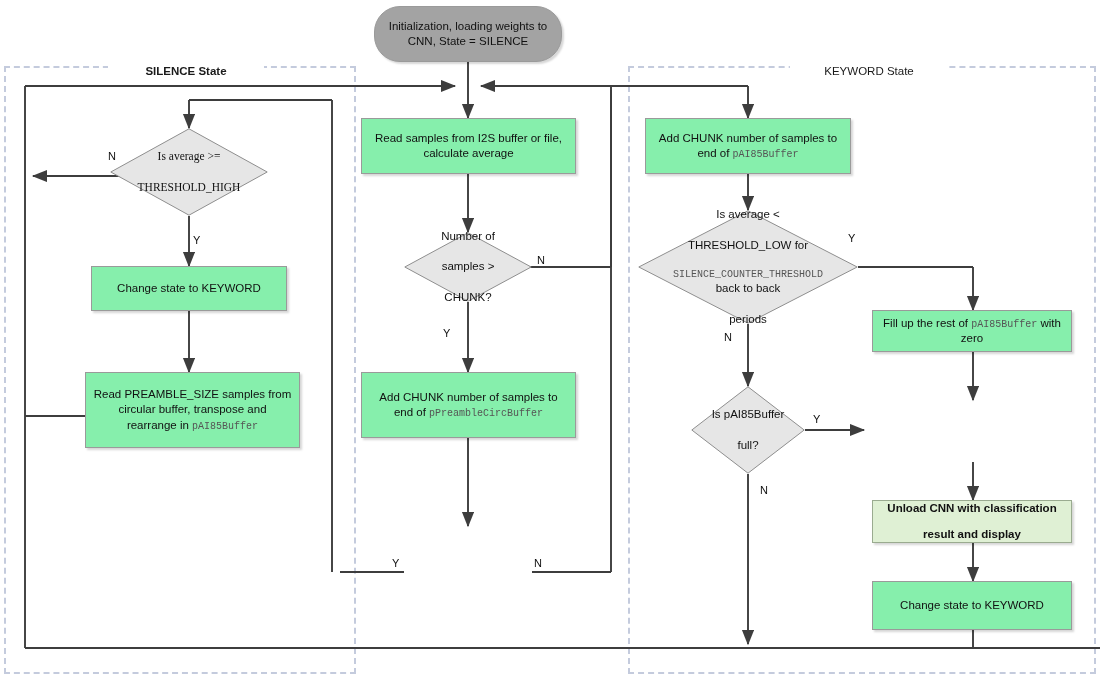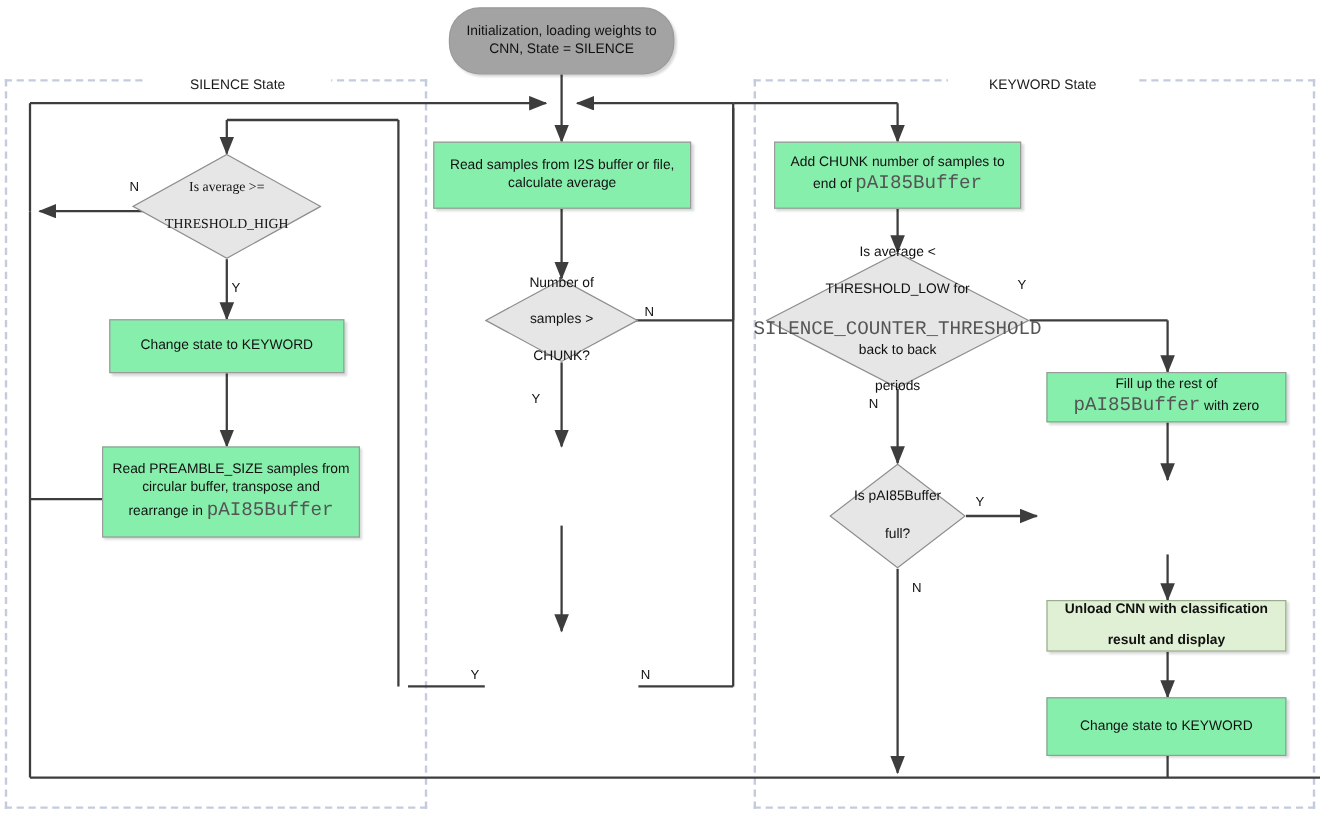--- a/index.html
+++ b/index.html
@@ -24,32 +24,32 @@
 
   
   .dia{position:absolute;}
   .dia .shape{position:absolute;left:0;top:0;width:100%;height:100%;}
   .dia .shape polygon{fill:#e6e6e6;stroke:#8e8e8e;stroke-width:1;}
   .dia .lbl{position:absolute;left:0;top:0;width:100%;height:100%;
             display:flex;align-items:center;justify-content:center;text-align:center;
             font-size:11.5px;color:#111;line-height:1.32;}
   .dia .lbl span{display:block;padding:0 6px;}
 
-  .mono{font-family:"Liberation Mono","DejaVu Sans Mono",monospace;font-size:16px;color:#555;}
+  .mono{font-family:"Liberation Mono","DejaVu Sans Mono",monospace;font-size:10px;color:#555;}
 
   
   .elabel{position:absolute;font-size:11px;color:#111;}
 </style>
 </head>
 <body>
 
 <div id="stage">
 
   <div class="lane" style="left:4px;top:66px;width:352px;height:608px;"></div>
-  <div class="lane-title" style="left:120px;top:65px;width:144px;">SILENCE State</div>
+  <div class="lane-title" style="left:108px;top:65px;width:144px;font-weight:bold;">SILENCE State</div>
 
   <div class="lane" style="left:628px;top:66px;width:468px;height:608px;"></div>
   <div class="lane-title" style="left:790px;top:65px;width:146px;">KEYWORD State</div>
 
   <svg id="wires" viewBox="0 0 1100 678">
     <defs>
       <marker id="ah" markerWidth="9" markerHeight="9" refX="7.4" refY="3.2" orient="auto" markerUnits="strokeWidth">
         <path d="M0,0 L8,3.2 L0,6.4 z" fill="#3d3d3d"></path>
       </marker>
     </defs>
@@ -143,20 +143,25 @@
     </svg>
     <div class="lbl">
       <span>
         <span>Number of</span><br>
         <span>samples &gt;</span><br>
         <span>CHUNK?</span>
       </span>
     </div>
   </div>
 
+  <div class="node proc" style="left:361px;top:372px;width:215px;height:66px;">
+    <div>
+      <span>Add CHUNK number of samples to end of </span><span class="mono">pPreambleCircBuffer</span>
+    </div>
+  </div>
 
 
   <div class="dia" style="left:110px;top:128px;width:158px;height:88px;font-family:Liberation Serif, serif;">
     <svg class="shape" viewBox="0 0 158 88" preserveAspectRatio="none">
       <polygon points="79,0.8 157.2,44 79,87.2 0.8,44"></polygon>
     </svg>
     <div class="lbl">
       <span>
         <span>Is average &gt;=</span><br>
         <span>THRESHOLD_HIGH</span>

